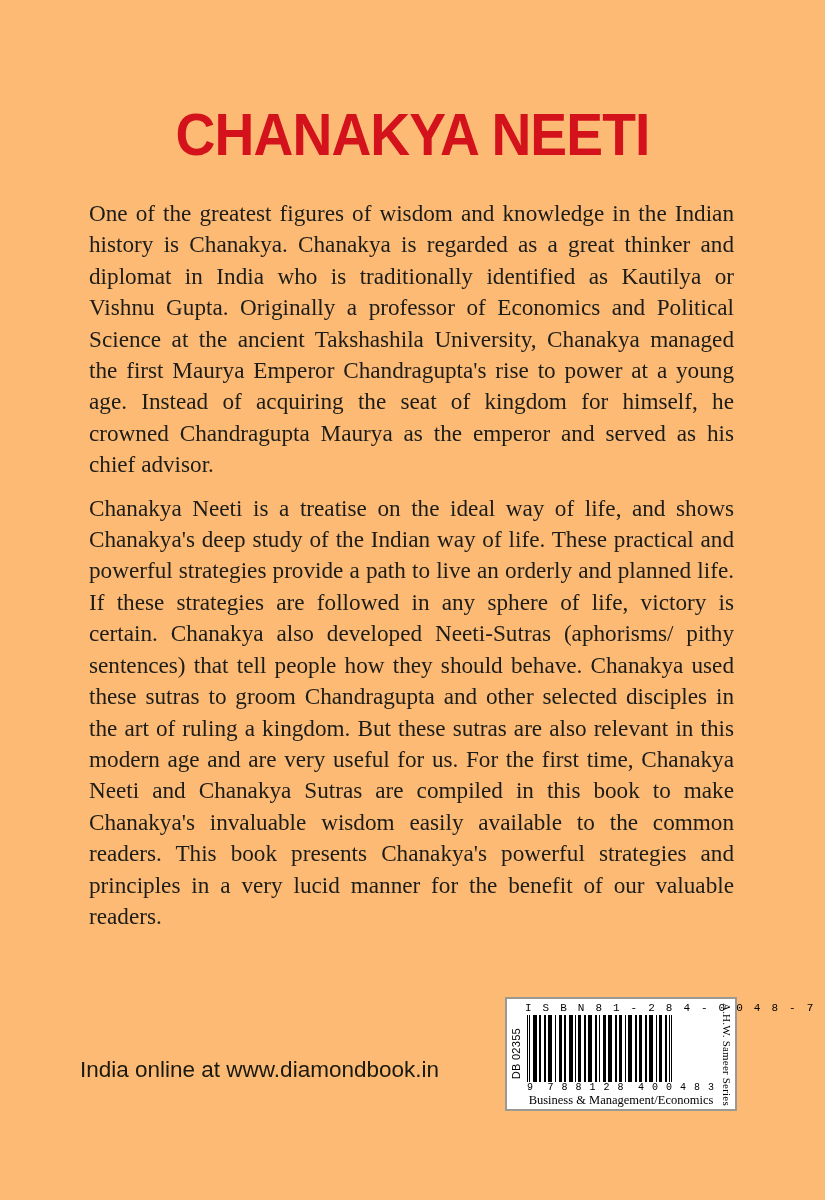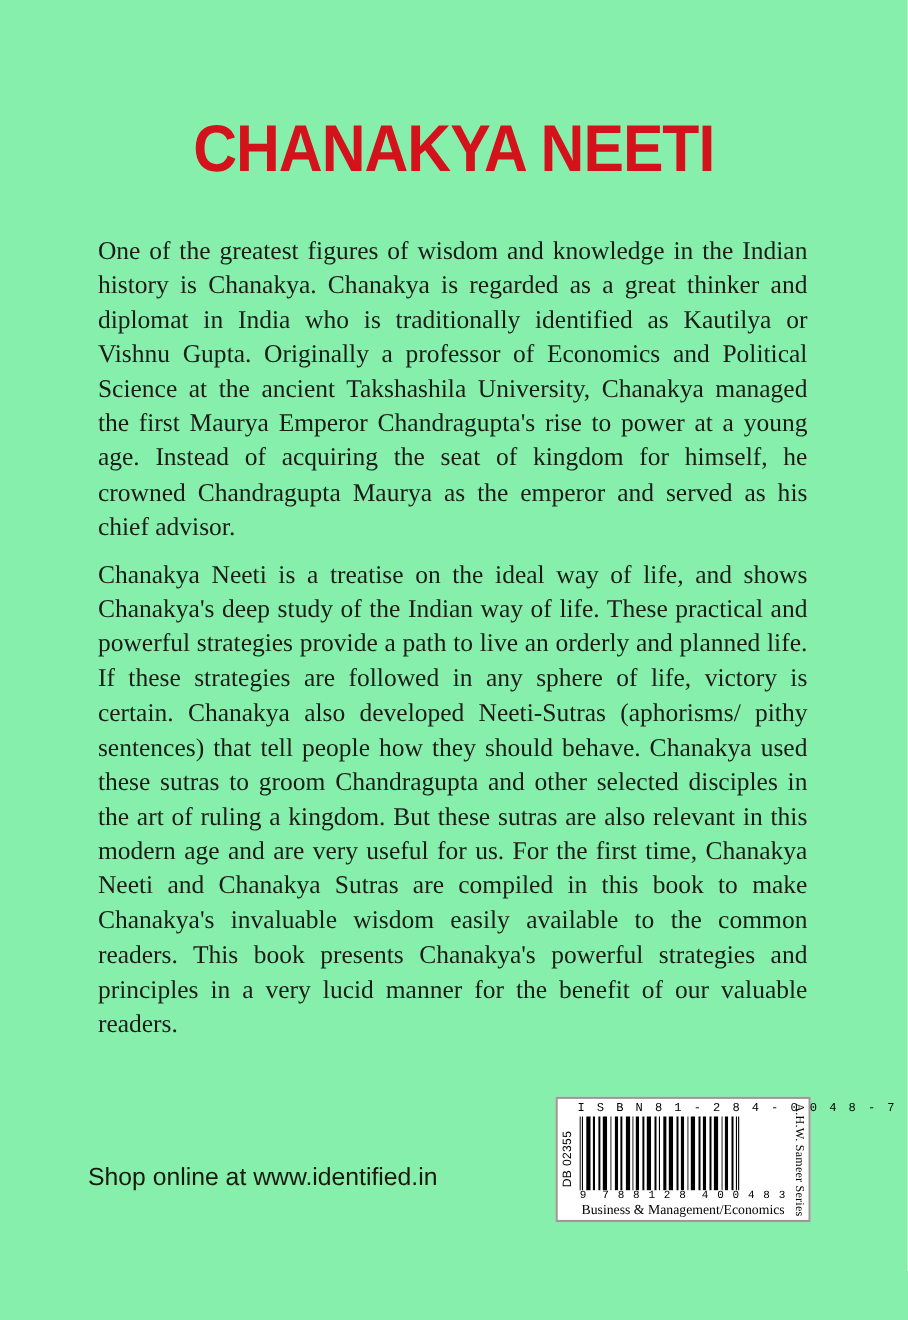--- a/index.html
+++ b/index.html
@@ -10,21 +10,21 @@
     width: 825px;
     height: 1200px;
     background: #fdfcdc;
     font-family: "Liberation Serif", serif;
     overflow: hidden;
     position: relative;
   }
   .page {
     position: absolute;
     inset: 0;
-    background: #86efac;
+    background: #fdba74;
   }
 
   
   .title {
     position: absolute;
     left: 0;
     right: 0;
     top: 104px;
     text-align: center;
     font-family: "Liberation Sans", sans-serif;
@@ -35,21 +35,21 @@
     color: #d4121c;
     transform: scaleX(0.92);
     transform-origin: center center;
     white-space: nowrap;
   }
 
   
   .blurb {
     position: absolute;
     left: 89px;
-    top: 213px;
+    top: 198px;
     width: 645px;
   }
   .blurb p {
     margin: 0 0 12px 0;
     font-family: "Liberation Serif", serif;
     font-size: 23.2px;
     line-height: 31.4px;
     color: #1c1c18;
     text-align: justify;
     text-justify: inter-word;
@@ -201,21 +201,21 @@
 <div class="page">
 
   <div class="title">CHANAKYA NEETI</div>
 
   <div class="blurb">
     <p>One of the greatest figures of wisdom and knowledge in the Indian history is Chanakya. Chanakya is regarded as a great thinker and diplomat in India who is traditionally identified as Kautilya or Vishnu Gupta. Originally a professor of Economics and Political Science at the ancient Takshashila University, Chanakya managed the first Maurya Emperor Chandragupta's rise to power at a young age. Instead of acquiring the seat of kingdom for himself, he crowned Chandragupta Maurya as the emperor and served as his chief advisor.</p>
     <p class="last-flush">Chanakya Neeti is a treatise on the ideal way of life, and shows Chanakya's deep study of the Indian way of life. These practical and powerful strategies provide a path to live an orderly and planned life. If these strategies are followed in any sphere of life, victory is certain. Chanakya also developed Neeti-Sutras (aphorisms/ pithy sentences) that tell people how they should behave. Chanakya used these sutras to groom Chandragupta and other selected disciples in the art of ruling a kingdom. But these sutras are also relevant in this modern age and are very useful for us. For the first time, Chanakya Neeti and Chanakya Sutras are compiled in this book to make Chanakya's invaluable wisdom easily available to the common readers. This book presents Chanakya's powerful strategies and principles in a very lucid manner for the benefit of our valuable readers.</p>
   </div>
 
   <div class="publisher">
-    <div class="pub-shop">Shop online at www.identified.in</div>
+    <div class="pub-shop">India online at www.diamondbook.in</div>
   </div>
 
   <div class="barcode-box">
     <div class="bc-side left">
       <span>DB 02355</span>
     </div>
     <div class="bc-center">
       <div class="bc-isbn">I S B N   8 1 - 2 8 4 - 0 0 4 8 - 7</div>
       <div class="bc-bars">
         <i style="width:1px"></i>

